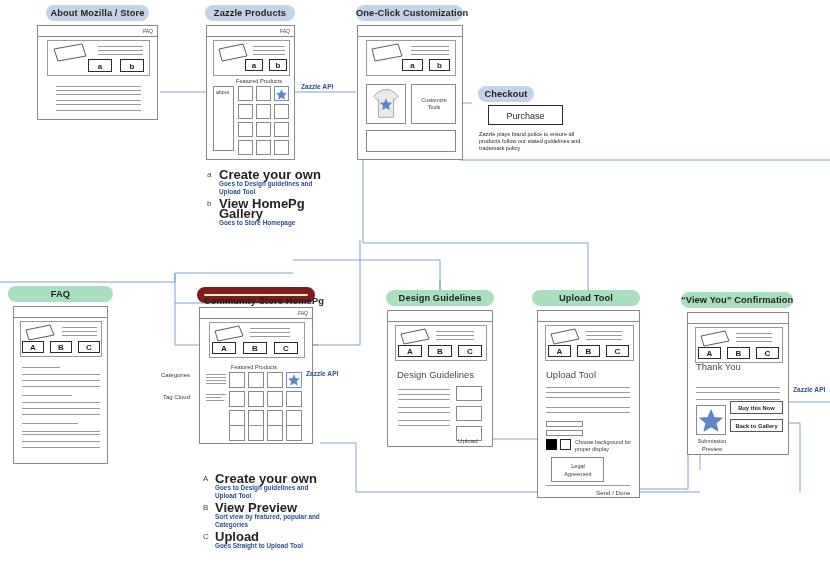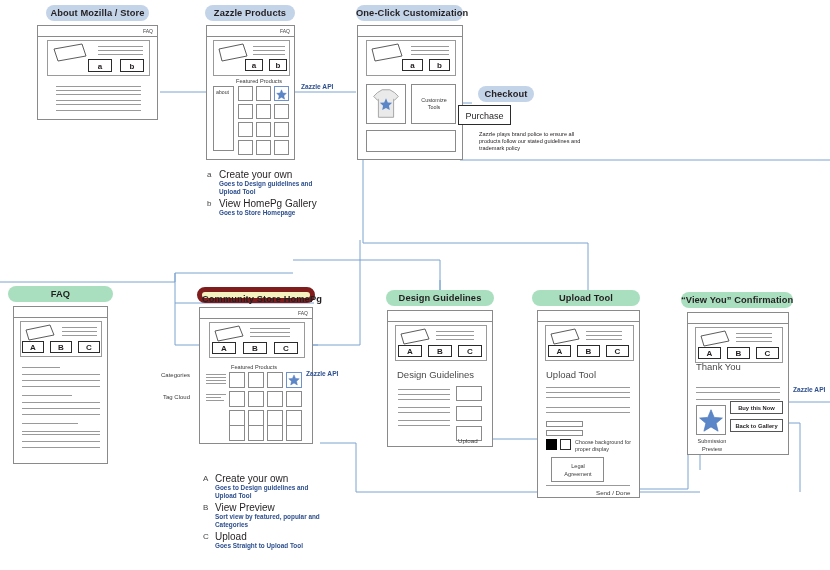--- a/index.html
+++ b/index.html
@@ -15,21 +15,21 @@
 
   
   .pill{
     position:absolute;box-sizing:border-box;
     border-radius:9px;text-align:center;
     font-size:9.3px;font-weight:bold;letter-spacing:.1px;
     line-height:16px;height:16px;color:#231f20;white-space:nowrap;
   }
   .pill.blue{background:#c3d3e8;}
   .pill.green{background:#a9dfbf;}
-  .pill.yellow{background:#f5f2c0;border:5px solid #7f1d1d;line-height:14px;}
+  .pill.yellow{background:#f5f2c0;border:7px solid #7f1d1d;line-height:14px;}
 
   
   .frame{position:absolute;box-sizing:border-box;background:#fff;border:1px solid #8a8a8a;}
   .frame .topbar{position:absolute;left:0;top:0;right:0;height:10px;border-bottom:1px solid #8a8a8a;}
   .faqtag{position:absolute;right:4px;top:0px;font-size:5px;color:#444;line-height:10px;}
 
   .hero{position:absolute;box-sizing:border-box;border:1px solid #9a9a9a;}
   .paper{position:absolute;}
   .rule{position:absolute;background:#9a9a9a;height:1px;}
   .btn{position:absolute;box-sizing:border-box;border:1px solid #2b2b2b;background:#fff;
@@ -45,21 +45,21 @@
   .darkbox{position:absolute;box-sizing:border-box;border:1px solid #2b2b2b;background:#fff;}
   .swatch-black{position:absolute;background:#000;}
 
   .caption{position:absolute;font-size:5.6px;line-height:7.2px;color:#231f20;}
 
   
   .noteblock{position:absolute;}
   .noteitem{position:relative;margin-bottom:4px;}
   .notekey{position:absolute;left:0;top:0;width:10px;text-align:left;font-size:8px;color:#444;}
   .notebody{margin-left:12px;}
-  .notetitle{font-size:10px;color:#231f20;line-height:10px;}
+  .notetitle{font-size:13px;color:#231f20;line-height:10px;font-weight:bold;}
   .notesub{font-size:6.4px;font-weight:bold;color:#2d4f8e;line-height:7.6px;}
 
   .apilabel{position:absolute;font-size:6.6px;font-weight:bold;color:#2d4f8e;white-space:nowrap;}
 </style>
 </head>
 <body>
 
 <div id="stage">
 
   <svg id="wires" viewBox="0 0 830 570">
@@ -182,21 +182,21 @@
         <path d="M11 8 L16 5 L24 5 L29 8 L33 12 L29 16 L28 15 L28 34 L12 34 L12 15 L11 16 L7 12 Z" fill="#eaeaea" stroke="#9a9a9a" stroke-width="0.9"></path>
         <polygon points="20,14 21.9,18.3 26.5,18.8 23.1,21.9 24,26.4 20,24.1 16,26.4 16.9,21.9 13.5,18.8 18.1,18.3" fill="#5b87c9"></polygon>
       </svg>
     </div>
     <div class="plainbox" style="left:53px;top:58px;width:45px;height:40px;"></div>
     <div class="lbl" style="left:62px;top:71px;font-size:5.4px;text-align:center;width:28px;line-height:7px;white-space:normal;">Customize Tools</div>
     <div class="plainbox" style="left:8px;top:104px;width:90px;height:22px;"></div>
   </div>
 
   <div class="pill blue" style="left:478px;top:86px;width:56px;">Checkout</div>
-  <div class="darkbox" style="left:458px;top:105px;width:53px;height:20px;">
+  <div class="darkbox" style="left:488px;top:105px;width:75px;height:20px;">
     <div style="font-size:9px;line-height:20px;text-align:center;">Purchase</div>
   </div>
   <div class="caption" style="left:479px;top:131px;width:118px;">Zazzle plays brand police to ensure all products follow our stated guidelines and trademark policy</div>
 
   <div class="noteblock" style="left:207px;top:170px;width:120px;">
     <div class="noteitem">
       <div class="notekey">a</div>
       <div class="notebody">
         <div class="notetitle">Create your own</div>
         <div class="notesub">Goes to Design guidelines and Upload Tool</div>

